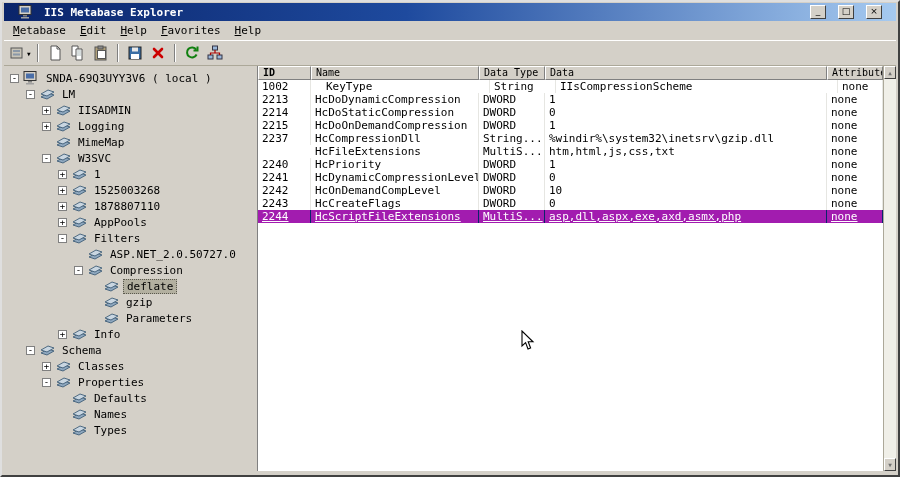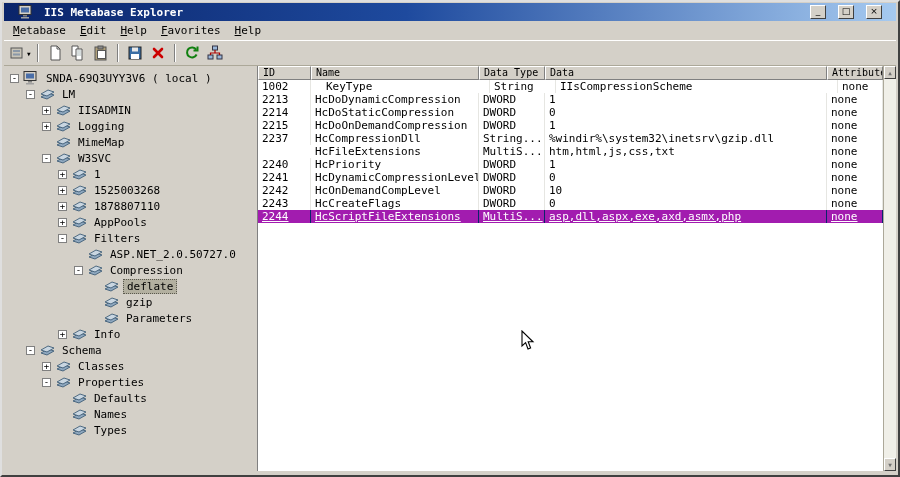--- a/index.html
+++ b/index.html
@@ -429,21 +429,21 @@
               <path d="M2 10 L9 6 L15 8 L8 12 Z" fill="#8fa8bf" stroke="#3f5d77" stroke-width="0.9"></path>
               <path d="M2 7 L9 3 L15 5 L8 9 Z" fill="#c9d6e1" stroke="#3f5d77" stroke-width="0.9"></path>
             </svg>
           </span>
           <span class="tree-label">Types</span>
         </div>
       </div>
     <div class="list-panel">
       <div class="list-main">
         <div class="list-header">
-            <div class="hcell" style="flex: 0 0 53px;">ID</div>
+            <div class="hcell" style="flex: 0 0 53px; font-weight: bold;">ID</div>
             <div class="hcell" style="flex: 0 0 168px;">Name</div>
             <div class="hcell" style="flex: 0 0 66px;">Data Type</div>
             <div class="hcell" style="flex: 0 0 282px;">Data</div>
             <div class="hcell" style="flex: 1 1 62px;">Attributes</div>
           </div>
         <div class="list-body">
             <div class="lrow">
               <div class="lcell" style="flex: 0 0 53px;">1002</div>
               <div class="lcell" style="flex: 0 0 168px; margin-left: 11px;">KeyType</div>
               <div class="lcell" style="flex: 0 0 66px;">String</div>

